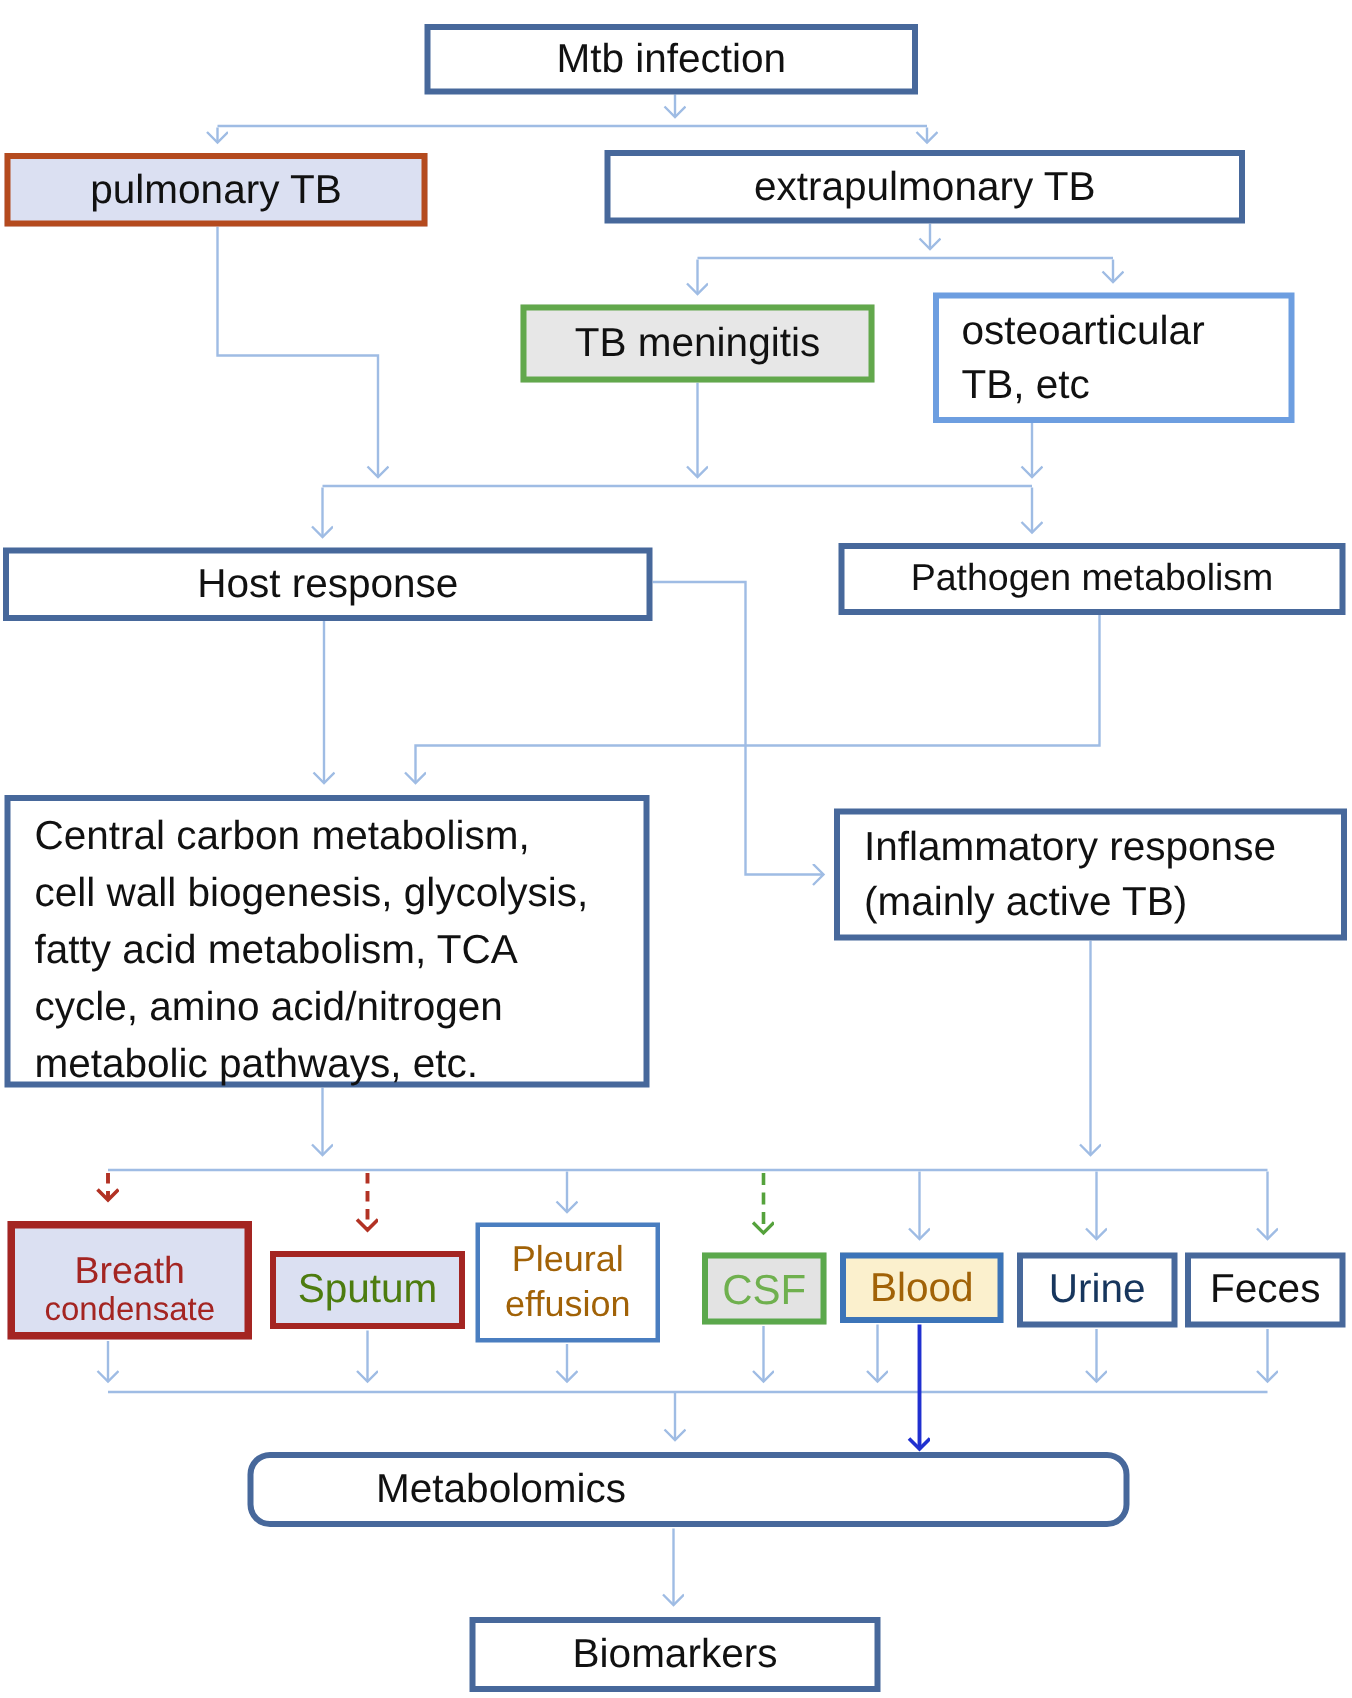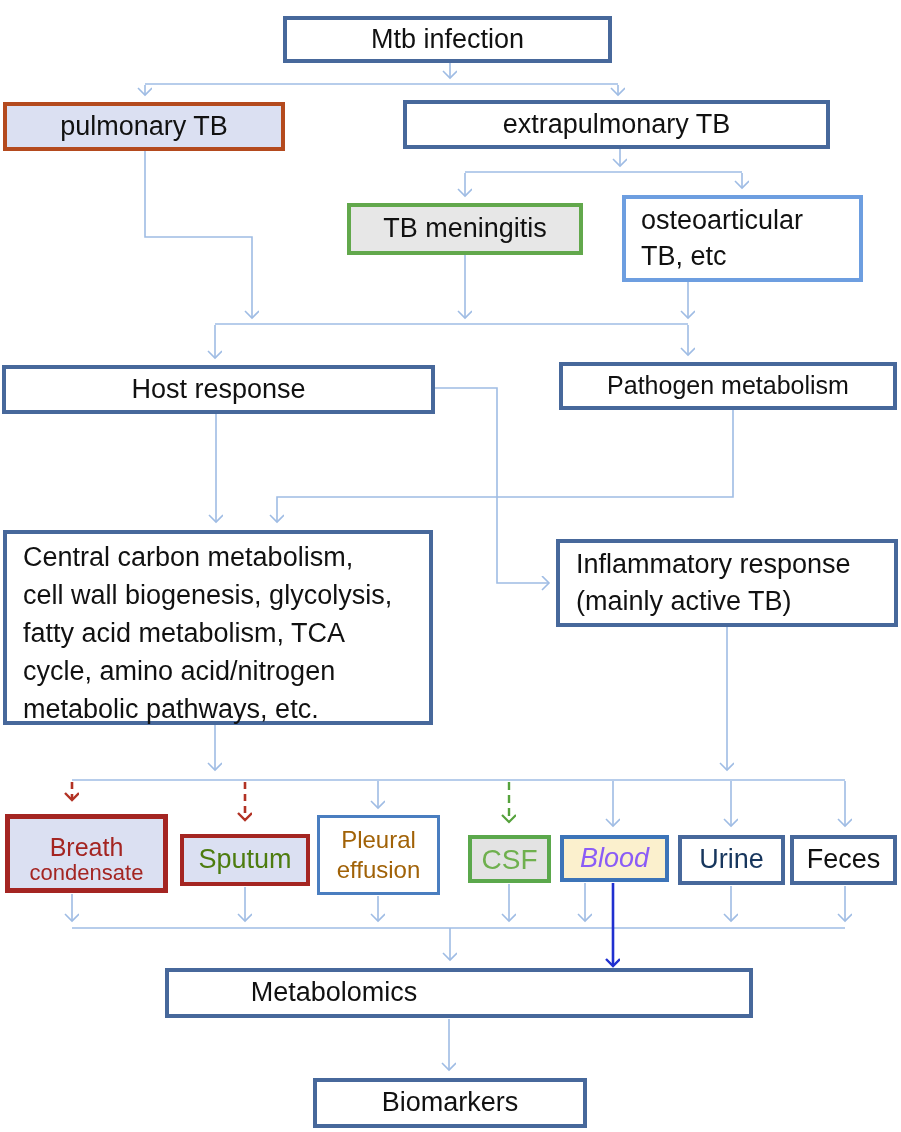--- a/index.html
+++ b/index.html
@@ -23,24 +23,24 @@
   #box-host{left:2px;top:365px;width:433px;height:49px;}
   #box-pathogen{left:559px;top:362px;width:338px;height:48px;font-size:25px;}
   #box-central{left:3px;top:530px;width:430px;height:195px;padding:4px 6px 0 16px;line-height:38px;align-items:flex-start;}
   #box-inflammatory{left:556px;top:539px;width:342px;height:88px;padding-left:16px;line-height:37px;}
   #box-breath{left:5px;top:814px;width:163px;height:79px;border-width:5px;border-color:#a42522;background:#dbe0f2;color:#a42522;flex-direction:column;line-height:1.12;}
   #box-breath .l1{font-size:25px;margin-top:12px;}
   #box-breath .l2{font-size:22px;}
   #box-sputum{left:180px;top:834px;width:130px;height:52px;border-color:#a42522;background:#dbe0f2;color:#4d7c0f;}
   #box-pleural{left:317px;top:815px;width:123px;height:80px;border-width:3px;border-color:#4a7ec0;color:#a16207;font-size:24px;}
   #box-csf{left:468px;top:835px;width:83px;height:48px;border-color:#5ba84c;background:#e3e3e3;color:#6fb04e;font-size:28px;text-align:right;}
-  #box-blood{left:560px;top:835px;width:109px;height:47px;border-color:#3c74b8;background:#fbf0cd;color:#8b5cf6;font-style:italic;}
+  #box-blood{left:560px;top:835px;width:109px;height:47px;border-color:#3c74b8;background:#fbf0cd;color:#a16207;}
   #box-urine{left:678px;top:835px;width:107px;height:50px;color:#17365d;}
   #box-feces{left:790px;top:835px;width:107px;height:50px;}
-  #box-metabolomics{left:165px;top:968px;width:588px;height:50px;}
+  #box-metabolomics{left:165px;top:968px;width:588px;height:50px;border-radius:15px;}
   #metab-label{position:absolute;left:0;top:0;width:330px;height:100%;display:flex;align-items:center;justify-content:center;}
   #box-lipidomics{left:535px;top:976px;width:158px;height:35px;border-width:3px;border-color:#2020dd;border-radius:13px;background:#fbf0cd;color:#2020dd;}
   #box-biomarkers{left:313px;top:1078px;width:274px;height:50px;}
 </style>
 </head>
 <body>
 
 <div id="stage">
 
   <svg id="connectors" viewBox="0 0 901 1132" xmlns="http://www.w3.org/2000/svg">

